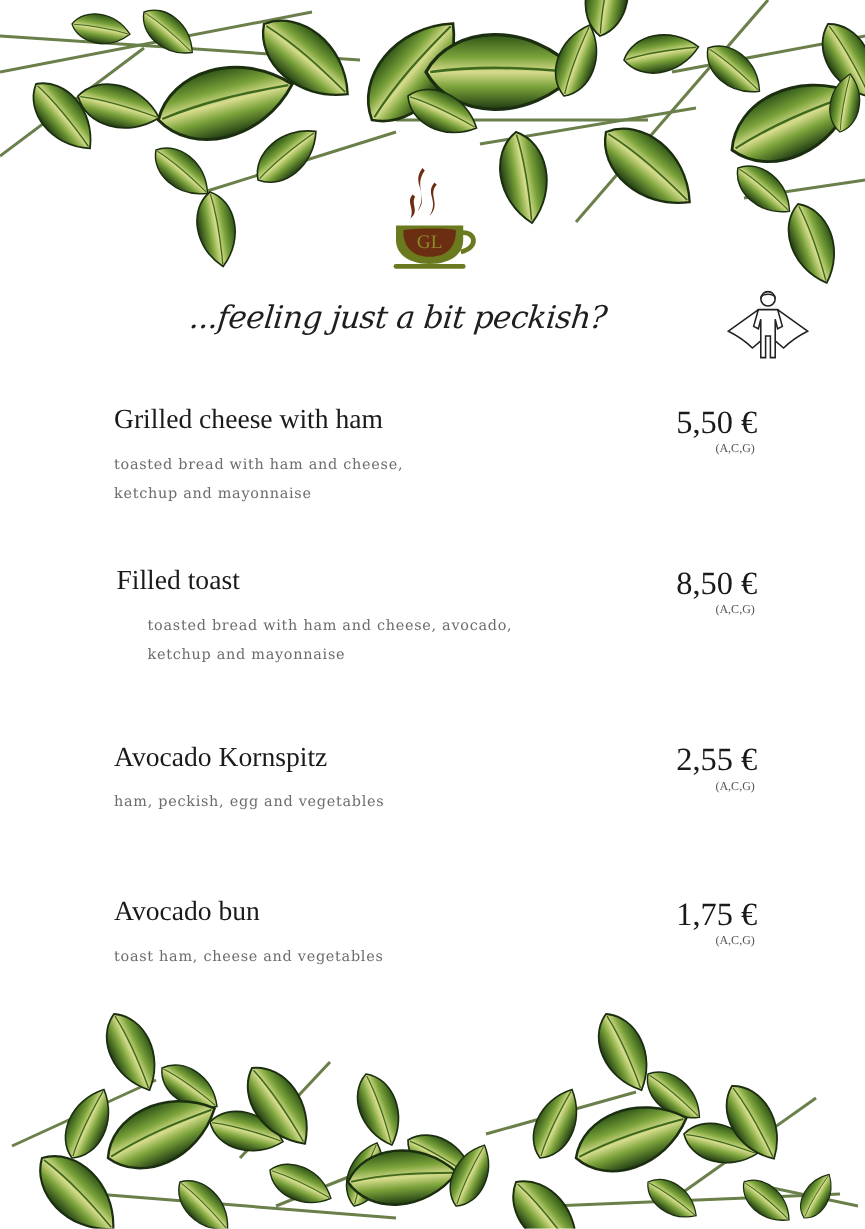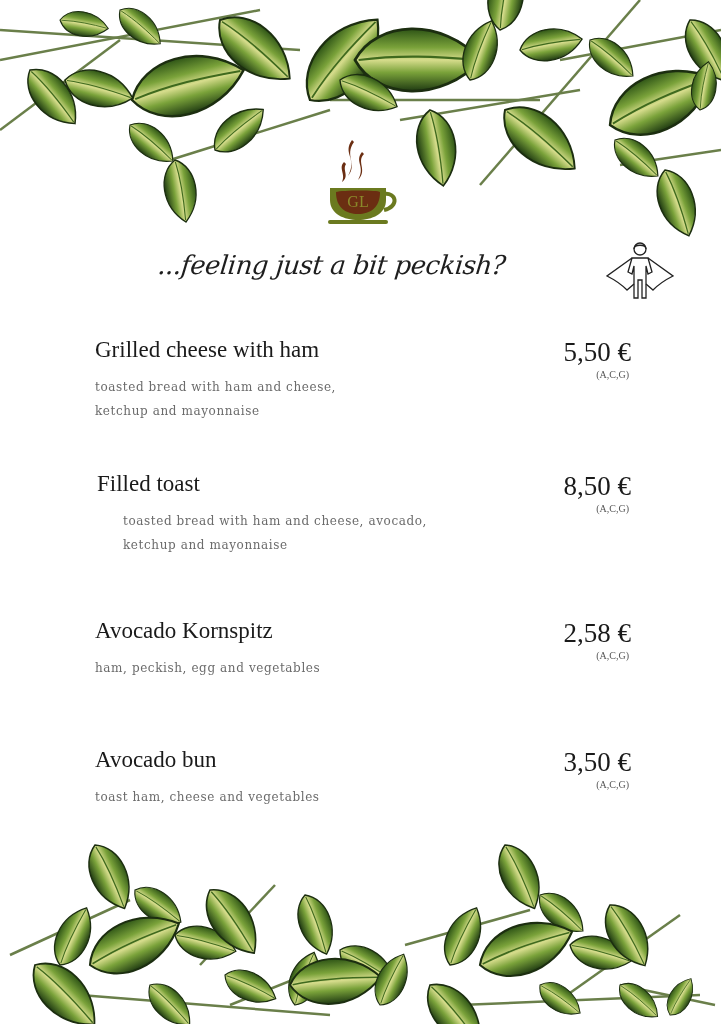--- a/index.html
+++ b/index.html
@@ -132,28 +132,28 @@
   <div class="item-name" style="left:97px;">Filled toast</div>
   <div class="item-desc" style="left:87px;margin-left:36px;">toasted bread with ham and cheese, avocado,
 ketchup and mayonnaise</div>
   <div class="item-price">8,50 €</div>
   <div class="item-allergens">(A,C,G)</div>
 </div>
 
 <div class="item" style="top:618px;">
   <div class="item-name">Avocado Kornspitz</div>
   <div class="item-desc">ham, peckish, egg and vegetables</div>
-  <div class="item-price">2,58 €</div>
+  <div class="item-price">2,55 €</div>
   <div class="item-allergens">(A,C,G)</div>
 </div>
 
 <div class="item" style="top:747px;">
   <div class="item-name">Avocado bun</div>
   <div class="item-desc">toast ham, cheese and vegetables</div>
-  <div class="item-price">3,50 €</div>
+  <div class="item-price">1,75 €</div>
   <div class="item-allergens">(A,C,G)</div>
 </div>
 
 <svg class="foliage bottom" viewBox="0 0 721 189">
   <g stroke="#6a7f4a" stroke-width="2.5" fill="none">
     <path d="M10,120 L130,65"></path>
       <path d="M200,130 L275,50"></path>
       <path d="M230,170 L330,130"></path>
     <path d="M405,110 L530,75"></path>
       <path d="M560,165 L680,80"></path>

